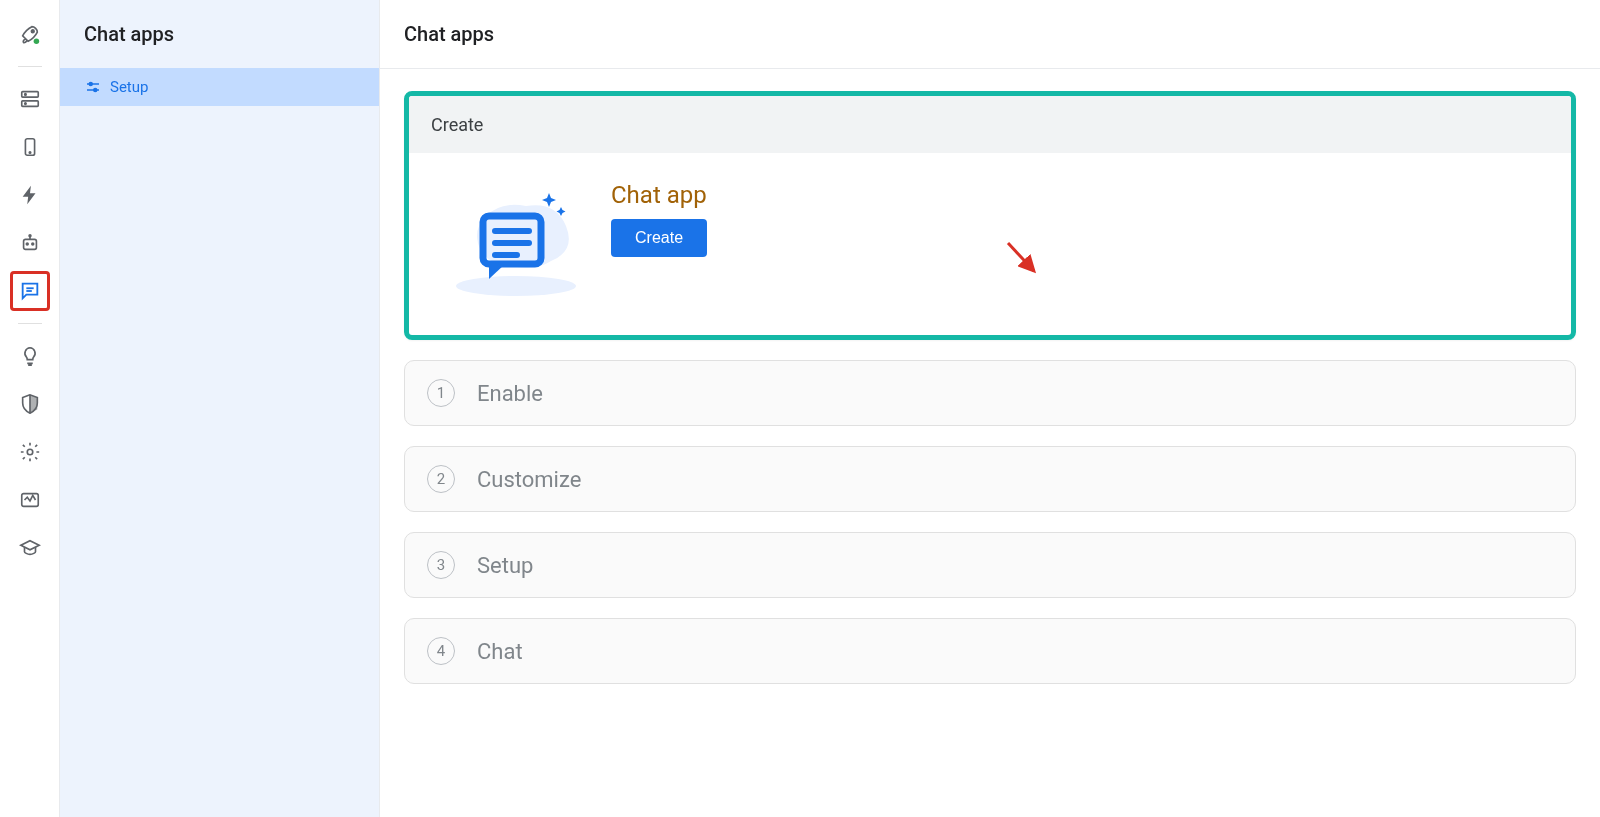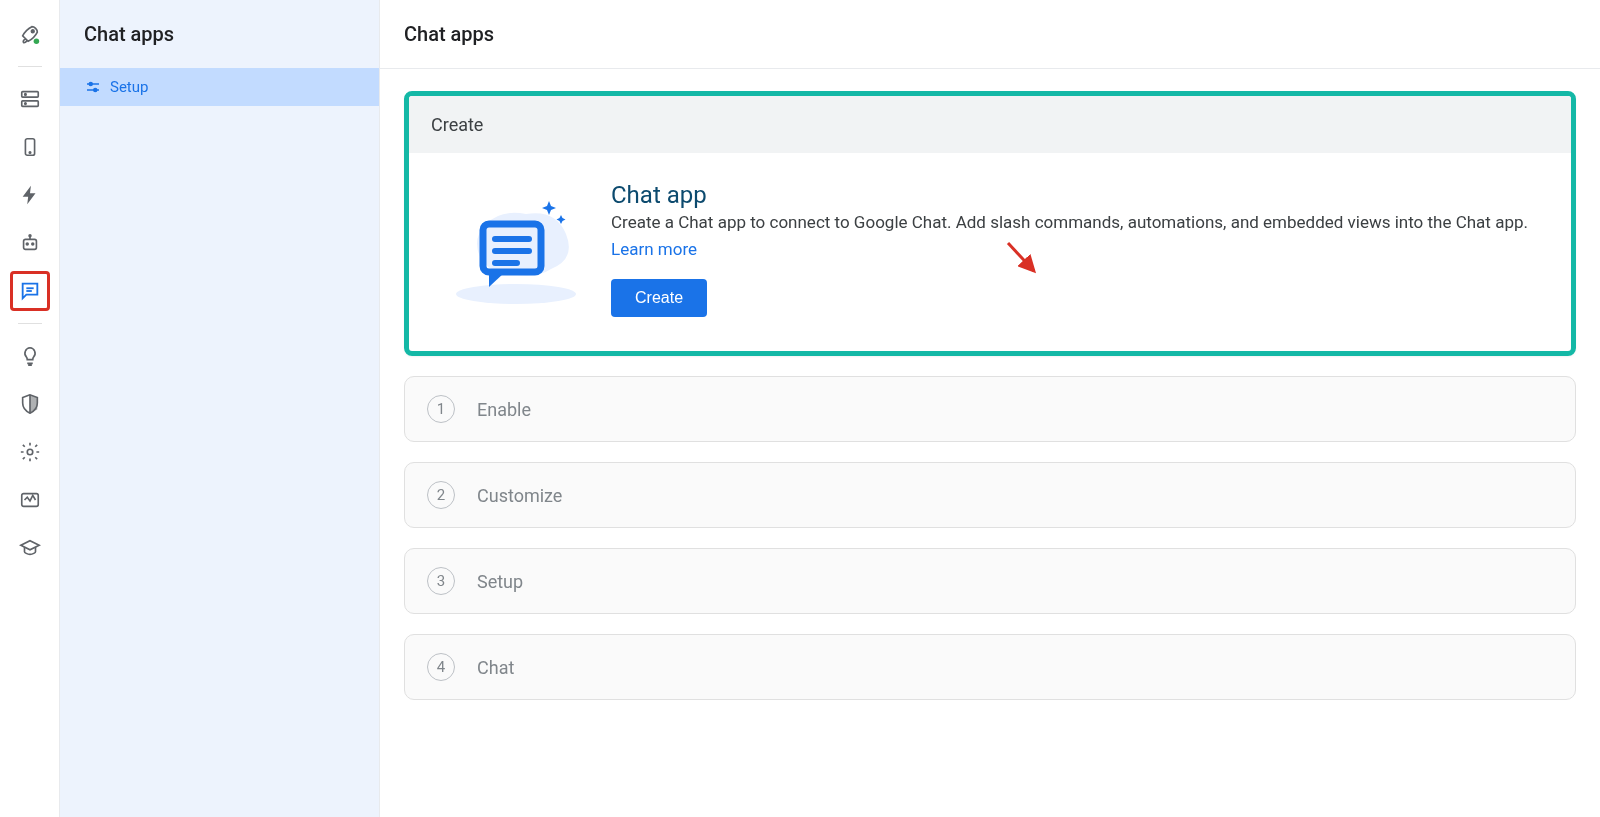--- a/index.html
+++ b/index.html
@@ -93,21 +93,22 @@
     gap: 10px;
     position: relative;
   }
   .illus {
     width: 170px; flex-shrink: 0;
     display: flex; align-items: center; justify-content: center;
   }
   .create-content { flex: 1; }
   .create-title {
     font-size: 24px;
-    color: #0c4a6e;
+    color: #a16207;
+    margin-bottom: 10px;
     font-weight: 400;
   }
   .create-desc {
     font-size: 17px;
     color: #3c4043;
     line-height: 1.6;
     margin-bottom: 16px;
   }
   .learn-link { color: #1a73e8; text-decoration: none; cursor: pointer; }
   .btn-primary {
@@ -139,21 +140,21 @@
     color: #80868b;
   }
   .step-num {
     width: 28px; height: 28px;
     border: 1px solid #bdc1c6;
     border-radius: 50%;
     display: flex; align-items: center; justify-content: center;
     font-size: 15px;
     color: #80868b;
   }
-  .step-label { font-size: 18px; }
+  .step-label { font-size: 22px; }
 </style>
 </head>
 <body>
 
 <nav class="icon-rail">
   <div class="rail-item">
     <svg viewBox="0 0 24 24" fill="none" stroke="currentColor" stroke-width="1.8">
         <path d="M5 19c-1 2 0 3 2 2l2-2-2-2-2 2zM14 4c3 0 6 3 6 6-2 4-6 8-10 10l-6-6c2-4 6-8 10-10z"></path>
         <circle cx="15" cy="9" r="1.5" fill="currentColor"></circle>
         <circle cx="19" cy="20" r="3" fill="#34a853" stroke="none"></circle>
@@ -256,23 +257,20 @@
             <path d="M48 83 L48 98 L64 83 Z" fill="#1a73e8"></path>
             <line x1="54" y1="50" x2="88" y2="50" stroke="#1a73e8" stroke-width="6" stroke-linecap="round"></line>
             <line x1="54" y1="62" x2="88" y2="62" stroke="#1a73e8" stroke-width="6" stroke-linecap="round"></line>
             <line x1="54" y1="74" x2="76" y2="74" stroke="#1a73e8" stroke-width="6" stroke-linecap="round"></line>
             <path d="M108 12 l2 5 5 2 -5 2 -2 5 -2 -5 -5 -2 5 -2z" fill="#1a73e8"></path>
             <path d="M120 26 l1.5 3 3 1.5 -3 1.5 -1.5 3 -1.5 -3 -3 -1.5 3 -1.5z" fill="#1a73e8"></path>
           </svg>
         </div>
         <div class="create-content">
           <h2 class="create-title">Chat app</h2>
-          <p class="create-desc">
-            <span>Create a Chat app to connect to Google Chat. Add slash commands, automations, and embedded views into the Chat app. </span><a class="learn-link">Learn more</a>
-          </p>
           <button class="btn-primary">Create</button>
         </div>
         <div class="arrow-annot">
           <svg viewBox="0 0 40 40">
               <defs>
                 <marker id="ah" markerWidth="6" markerHeight="6" refX="5" refY="3" orient="auto">
                   <path d="M0 0 L6 3 L0 6 Z" fill="#d93025"></path>
                 </marker>
               </defs>
               <line x1="4" y1="4" x2="30" y2="32" stroke="#d93025" stroke-width="3" marker-end="url(#ah)"></line>

